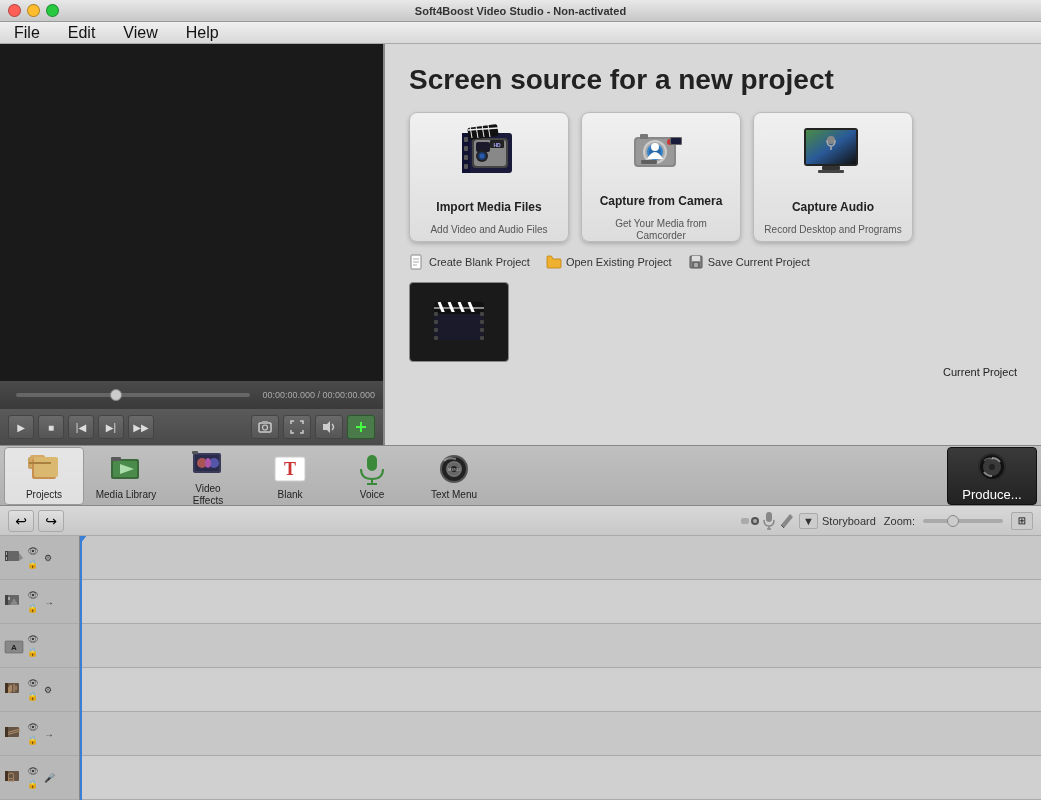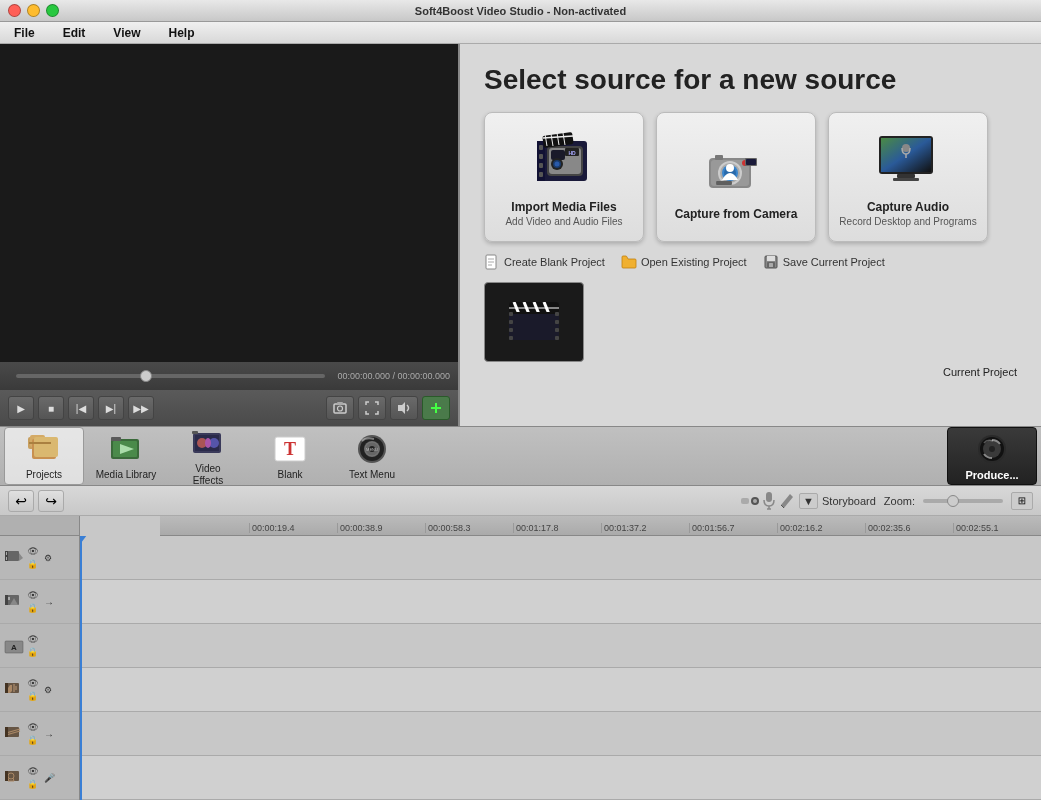--- a/index.html
+++ b/index.html
@@ -49,43 +49,42 @@
     .menu-bar {
       background: linear-gradient(to bottom, #f0f0f0, #d8d8d8);
       height: 22px;
       display: flex;
       align-items: center;
       padding: 0 8px;
       border-bottom: 1px solid #aaa;
       gap: 16px;
     }
     .menu-item {
-      font-size: 12px;
+      font-size: 16px;
       color: #111;
       cursor: pointer;
       padding: 2px 6px;
-      font-weight: bold;
     }
 
     
     .main-container {
       display: flex;
       height: calc(800px - 44px);
       flex-direction: column;
     }
 
     .top-section {
       display: flex;
       height: 410px;
       background: #b0b0b0;
     }
 
     
     .preview-panel {
-      width: 460px;
+      width: 385px;
       background: #2a2a2a;
       display: flex;
       flex-direction: column;
       border-right: 2px solid #888;
     }
     .preview-screen {
       flex: 1;
       background: #1a1a1a;
       display: flex;
       align-items: center;
@@ -182,20 +181,21 @@
       border: 1px solid #bbb;
       border-radius: 8px;
       display: flex;
       flex-direction: column;
       align-items: center;
       justify-content: center;
       cursor: pointer;
       padding: 8px;
       text-align: center;
       box-shadow: 0 2px 4px rgba(0,0,0,0.2);
+      gap: 8px;
     }
     .source-card-icon {
       width: 70px;
       height: 70px;
       display: flex;
       align-items: center;
       justify-content: center;
       margin-bottom: 4px;
     }
     .source-card-title {
@@ -300,23 +300,23 @@
       border: 1px solid #111;
       border-radius: 4px;
       display: flex;
       flex-direction: column;
       align-items: center;
       justify-content: center;
       cursor: pointer;
       gap: 2px;
     }
     .produce-btn-label {
-      font-size: 11px;
+      font-size: 13px;
       color: #fff;
-      font-weight: bold;
+      font-weight: normal;
     }
 
     
     .timeline-section {
       flex: 1;
       background: #c8c8c8;
       display: flex;
       flex-direction: column;
     }
     .timeline-header {
@@ -517,21 +517,21 @@
         <div class="ctrl-icon-btn" style="background: #4a7a4a; border-color: #2a5a2a;">
           <svg width="14" height="14" viewBox="0 0 14 14">
               <line x1="7" y1="2" x2="7" y2="12" stroke="#4f4" stroke-width="2"></line>
               <line x1="2" y1="7" x2="12" y2="7" stroke="#4f4" stroke-width="2"></line>
             </svg>
         </div>
       </div>
     </div>
 
     <div class="source-panel">
-      <div class="source-title">Select source for a new source</div>
+      <div class="source-title">Screen source for a new project</div>
 
       <div class="source-cards">
 
         <div class="source-card">
           <div class="source-card-icon">
             <svg width="70" height="70" viewBox="0 0 70 70">
 
               <rect x="8" y="15" width="50" height="40" rx="3" fill="#1a1a3a"></rect>
               <rect x="8" y="15" width="8" height="40" fill="#111133"></rect>
               <rect x="10" y="19" width="4" height="5" rx="1" fill="#555"></rect>
@@ -583,20 +583,21 @@
 
               <rect x="14" y="22" width="8" height="5" rx="1" fill="#777"></rect>
 
               <circle cx="44" cy="30" r="3" fill="#cc3333"></circle>
 
               <rect x="44" y="25" width="12" height="8" rx="1" fill="#666"></rect>
               <rect x="45" y="26" width="10" height="6" rx="1" fill="#1a1a3a"></rect>
             </svg>
           </div>
           <div class="source-card-title">Capture from Camera</div>
+          <div class="source-card-sub">Get Your Media from Camcorder</div>
         </div>
 
         <div class="source-card">
           <div class="source-card-icon">
             <svg width="70" height="70" viewBox="0 0 70 70">
 
               <rect x="6" y="10" width="54" height="38" rx="3" fill="#222"></rect>
               <rect x="8" y="12" width="50" height="34" fill="#1a3a5a"></rect>
 
               <rect x="8" y="12" width="50" height="34" fill="url(#screenGrad)"></rect>
@@ -735,20 +736,31 @@
     <div class="tool-btn">
       <div class="tool-btn-icon">
         <svg width="36" height="36" viewBox="0 0 36 36">
           <rect x="3" y="6" width="30" height="24" rx="2" fill="#fff" stroke="#ccc" stroke-width="1"></rect>
           <text x="18" y="24" font-size="18" fill="#cc3333" text-anchor="middle" font-weight="bold" font-family="serif">T</text>
         </svg>
       </div>
       <span class="tool-btn-label">Blank</span>
     </div>
 
+    <div class="tool-btn">
+      <div class="tool-btn-icon">
+        <svg width="36" height="36" viewBox="0 0 36 36">
+          <rect x="13" y="4" width="10" height="16" rx="5" fill="#3a8a3a"></rect>
+          <path d="M7,18 Q7,28 18,28 Q29,28 29,18" stroke="#3a8a3a" stroke-width="2" fill="none"></path>
+          <line x1="18" y1="28" x2="18" y2="33" stroke="#3a8a3a" stroke-width="2"></line>
+          <line x1="13" y1="33" x2="23" y2="33" stroke="#3a8a3a" stroke-width="2"></line>
+        </svg>
+      </div>
+      <span class="tool-btn-label">Voice</span>
+    </div>
 
     <div class="tool-btn">
       <div class="tool-btn-icon">
         <svg width="36" height="36" viewBox="0 0 36 36">
           <circle cx="18" cy="18" r="14" fill="#555"></circle>
           <circle cx="18" cy="18" r="12" fill="#222"></circle>
           <circle cx="18" cy="18" r="8" fill="#666"></circle>
           <circle cx="18" cy="18" r="3" fill="#222"></circle>
 
           <path d="M8,10 Q12,6 20,8" stroke="rgba(255,255,255,0.4)" stroke-width="2" fill="none"></path>
@@ -812,35 +824,20 @@
       </div>
       <span class="zoom-label">Zoom:</span>
       <div class="zoom-slider">
         <div style="position:relative;width:100%;height:4px;">
           <div style="position:absolute;left:30%;top:-4px;width:12px;height:12px;background:#ccc;border-radius:50%;border:1px solid #888;cursor:pointer"></div>
         </div>
       </div>
       <div style="width:22px;height:18px;background:#ccc;border:1px solid #aaa;border-radius:2px;display:flex;align-items:center;justify-content:center;cursor:pointer;font-size:10px;">⊞</div>
     </div>
 
-    <div style="display:flex">
-      <div style="width:80px;background:#b0b0b0;border-right:1px solid #888;border-bottom:1px solid #888;height:20px"></div>
-      <div class="timeline-ruler" style="flex:1">
-        <div class="ruler-mark" style="border-left:none;padding-left:4px"></div>
-        <div class="ruler-mark">00:00:19.4</div>
-        <div class="ruler-mark">00:00:38.9</div>
-        <div class="ruler-mark">00:00:58.3</div>
-        <div class="ruler-mark">00:01:17.8</div>
-        <div class="ruler-mark">00:01:37.2</div>
-        <div class="ruler-mark">00:01:56.7</div>
-        <div class="ruler-mark">00:02:16.2</div>
-        <div class="ruler-mark">00:02:35.6</div>
-        <div class="ruler-mark">00:02:55.1</div>
-      </div>
-    </div>
 
     <div class="timeline-tracks">
       <div class="track-labels">
 
         <div class="track-label">
           <div class="track-icon">
             <svg width="20" height="20" viewBox="0 0 20 20">
                 <rect x="1" y="3" width="14" height="10" rx="1" fill="#666"></rect>
                 <polygon points="15,5 15,13 19,10" fill="#888"></polygon>
                 <rect x="1" y="3" width="3" height="10" fill="#444"></rect>

